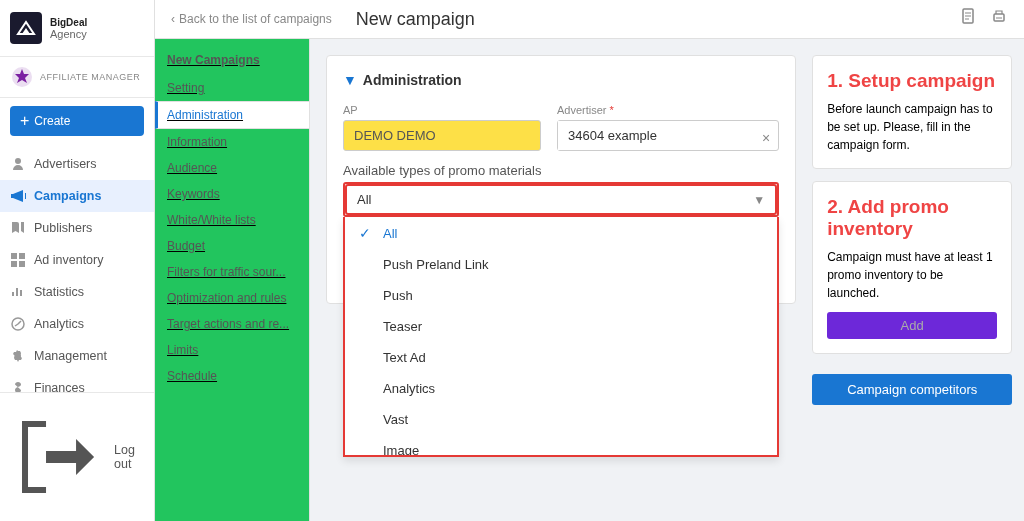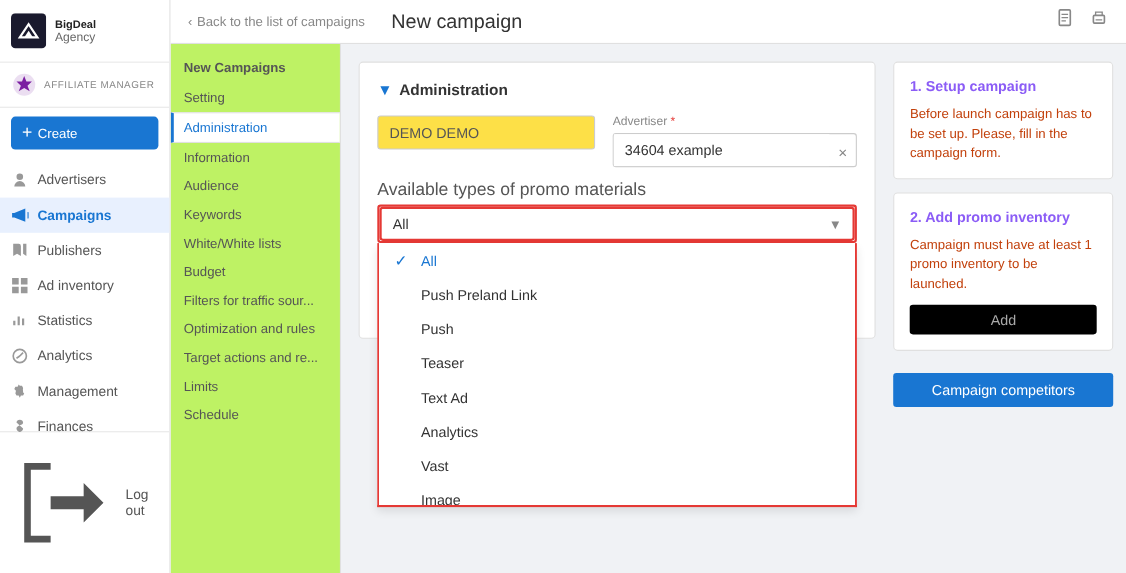--- a/index.html
+++ b/index.html
@@ -25,21 +25,21 @@
     .topbar { background: #fff; border-bottom: 1px solid #e0e0e0; padding: 8px 16px; display: flex; align-items: center; justify-content: space-between; }
     .topbar-left { display: flex; align-items: center; gap: 8px; }
     .back-link { color: #888; font-size: 12px; display: flex; align-items: center; gap: 4px; cursor: pointer; }
     .page-title { font-size: 18px; font-weight: 500; color: #333; margin-left: 16px; }
     .topbar-icons { display: flex; gap: 12px; }
     .topbar-icon-btn { background: none; border: none; cursor: pointer; color: #888; font-size: 16px; }
 
     .content-area { display: flex; flex: 1; overflow: hidden; }
 
     
-    .sub-nav { width: 155px; background: #bef264; border-right: 1px solid #e0e0e0; padding: 10px 0; flex-shrink: 0; overflow-y: auto; }
+    .sub-nav { width: 155px; background: #22c55e; border-right: 1px solid #e0e0e0; padding: 10px 0; flex-shrink: 0; overflow-y: auto; text-decoration: underline; }
     .sub-nav-header { padding: 4px 12px 8px; font-size: 12px; font-weight: 600; color: #555; }
     .sub-nav-item { padding: 6px 12px; font-size: 12px; color: #555; cursor: pointer; white-space: nowrap; overflow: hidden; text-overflow: ellipsis; }
     .sub-nav-item.active { background: #fff; border-left: 3px solid #1976d2; color: #1976d2; font-weight: 500; border-top: 1px solid #e0e0e0; border-bottom: 1px solid #e0e0e0; padding-left: 9px; }
 
     
     .form-area { flex: 1; padding: 16px; overflow-y: auto; display: flex; gap: 16px; }
     .form-main { flex: 1; }
     .form-card { background: #fff; border: 1px solid #e0e0e0; border-radius: 4px; padding: 16px; margin-bottom: 16px; }
     .form-card-title { font-size: 14px; font-weight: 600; color: #333; margin-bottom: 16px; display: flex; align-items: center; gap: 6px; }
     .form-row { display: flex; gap: 16px; margin-bottom: 12px; }
@@ -47,33 +47,33 @@
     .form-label { font-size: 11px; color: #888; margin-bottom: 4px; font-weight: 500; }
     .form-label .required { color: #e53935; }
     .form-input { border: 1px solid #ccc; border-radius: 3px; padding: 7px 10px; font-size: 13px; color: #333; }
     .form-input-with-clear { display: flex; align-items: flex-end; border: 1px solid #ccc; border-radius: 3px; }
     .form-input-with-clear input { border: none; outline: none; padding: 7px 10px; font-size: 13px; color: #333; flex: 1; }
     .clear-btn { padding: 4px 8px; color: #888; cursor: pointer; font-size: 14px; background: none; border: none; }
 
     
     .dropdown-container { position: relative; }
     .dropdown-trigger { border: 2px solid #e53935; border-radius: 3px; padding: 6px 10px; font-size: 13px; color: #333; background: #fff; display: flex; align-items: center; justify-content: space-between; cursor: pointer; }
-    .dropdown-trigger-label { color: #555; font-weight: 500; font-size: 16px; margin-bottom: 4px; }
+    .dropdown-trigger-label { color: #555; font-weight: 500; font-size: 13px; margin-bottom: 4px; }
     .dropdown-menu { position: absolute; top: 100%; left: 0; right: 0; background: #fff; border: 2px solid #e53935; border-top: none; z-index: 100; box-shadow: 0 4px 8px rgba(0,0,0,0.1); max-height: 240px; overflow-y: auto; }
     .dropdown-item { padding: 8px 14px; cursor: pointer; font-size: 13px; color: #333; display: flex; align-items: center; gap: 8px; }
     .dropdown-item.selected { color: #1976d2; }
     .check-mark { color: #1976d2; font-size: 14px; width: 16px; }
     .dropdown-outer { border: 2px solid #e53935; border-radius: 3px; margin-bottom: 0; }
 
     
     .info-sidebar { width: 200px; flex-shrink: 0; }
     .info-card { background: #fff; border: 1px solid #e0e0e0; border-radius: 4px; padding: 14px; margin-bottom: 12px; }
-    .info-step { font-size: 13px; font-weight: 600; color: #8b5cf6; margin-bottom: 8px; }
-    .info-text { font-size: 12px; color: #c2410c; line-height: 1.5; }
-    .info-add-btn { width: 100%; background: #000000; color: #aaa; border: none; border-radius: 3px; padding: 6px; margin-top: 10px; font-size: 13px; cursor: not-allowed; }
+    .info-step { font-size: 19px; font-weight: 600; color: #ef4444; margin-bottom: 8px; }
+    .info-text { font-size: 12px; color: #000000; line-height: 1.5; }
+    .info-add-btn { width: 100%; background: #6d28d9; color: #aaa; border: none; border-radius: 3px; padding: 6px; margin-top: 10px; font-size: 13px; cursor: not-allowed; }
     .campaign-competitors-btn { width: 100%; background: #1976d2; color: #fff; border: none; border-radius: 3px; padding: 8px; font-size: 13px; cursor: pointer; margin-top: 8px; }
 
     
     .dropdown-menu::-webkit-scrollbar { width: 5px; }
     .dropdown-menu::-webkit-scrollbar-thumb { background: #ccc; border-radius: 3px; }
 
     .chevron-down { font-size: 12px; color: #888; }
     .collapse-icon { font-size: 14px; color: #1976d2; cursor: pointer; }
     .rtb-link { color: #1976d2; font-size: 12px; cursor: pointer; text-decoration: none; }
     .spinner-btn { border: 1px solid #ccc; border-radius: 3px; padding: 4px 8px; font-size: 18px; cursor: pointer; color: #555; background: #f8f9fa; }
@@ -211,20 +211,21 @@
 
     <div class="form-area">
       <div class="form-main">
         <div class="form-card">
           <div class="form-card-title">
             <span class="collapse-icon">▼</span>
             <span>Administration</span>
           </div>
           <div class="form-row">
             <div class="form-group">
+              <label class="form-label">AP</label>
               <input class="form-input" type="text" value="DEMO DEMO" readonly="" style="background: #fde047; color: rgb(85, 85, 85);">
             </div>
             <div class="form-group">
               <label class="form-label">
                 <span>Advertiser</span>
                 <span class="required"> *</span>
               </label>
               <div class="form-input-with-clear">
                 <input type="text" value="34604 example" style="">
                 <button class="clear-btn">×</button>

